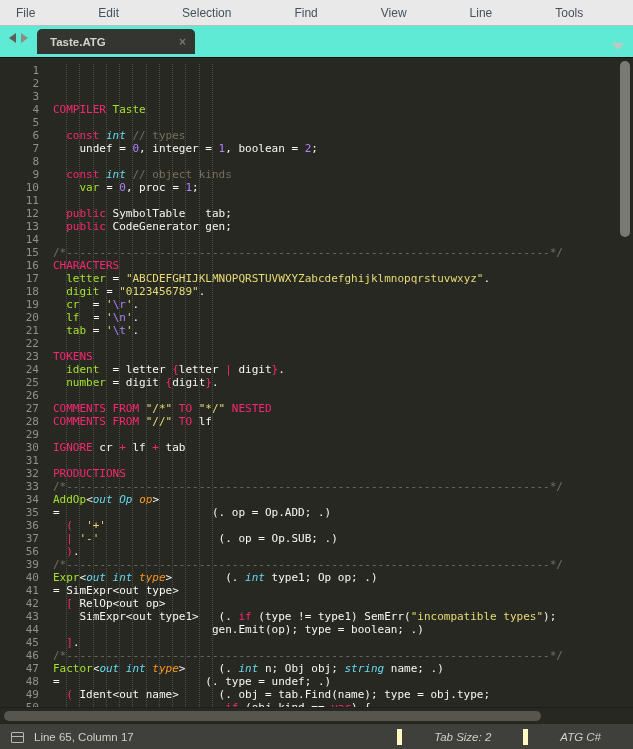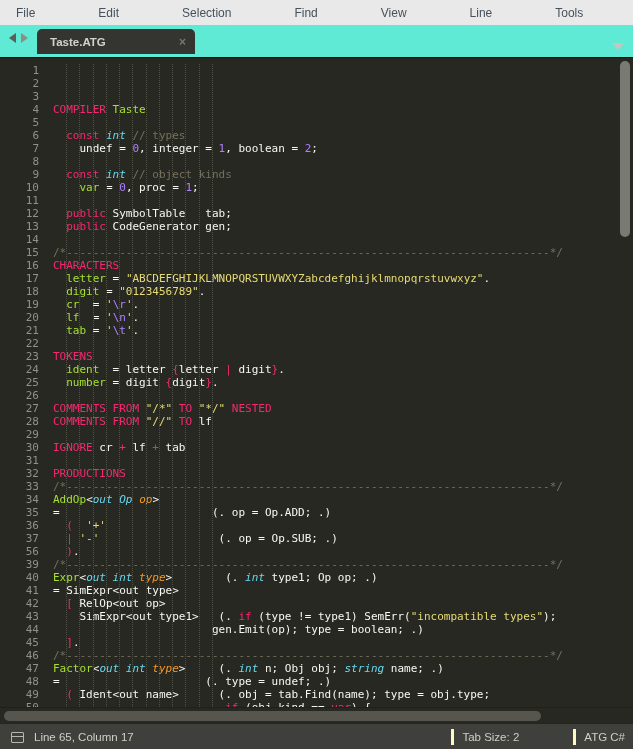--- a/index.html
+++ b/index.html
@@ -131,33 +131,32 @@
   }
 
   
   .statusbar{
     height:27px;background:#3f3f3b;
     border-top:1px solid #26261f;
     display:flex;align-items:center;
     font-family:"Liberation Sans", sans-serif;
     font-size:11.5px;color:#cfcfc6;
     box-sizing:border-box;
-    gap:46px;
   }
   .sb-left{display:flex;align-items:center;padding-left:11px;flex:1 1 auto;}
   .sb-icon{
     width:11px;height:9px;border:1px solid #b7b7ae;
     position:relative;margin-right:10px;border-radius:1px;
   }
   .sb-icon:after{
     content:"";position:absolute;left:0;right:0;top:3px;height:1px;background:#b7b7ae;
   }
   .sb-cell{
-    padding:0 8px;border-left:3px solid #fef9c3;
-    height:16px;display:flex;align-items:center;
+    padding:0 32px;border-left:5px solid #fef9c3;
+    height:16px;display:flex;align-items:center;font-style:italic;
   }
 </style>
 </head>
 <body>
 
 <div class="menubar" id="menubar">
     <div class="menu-item">File</div>
     <div class="menu-item">Edit</div>
     <div class="menu-item">Selection</div>
     <div class="menu-item">Find</div>

